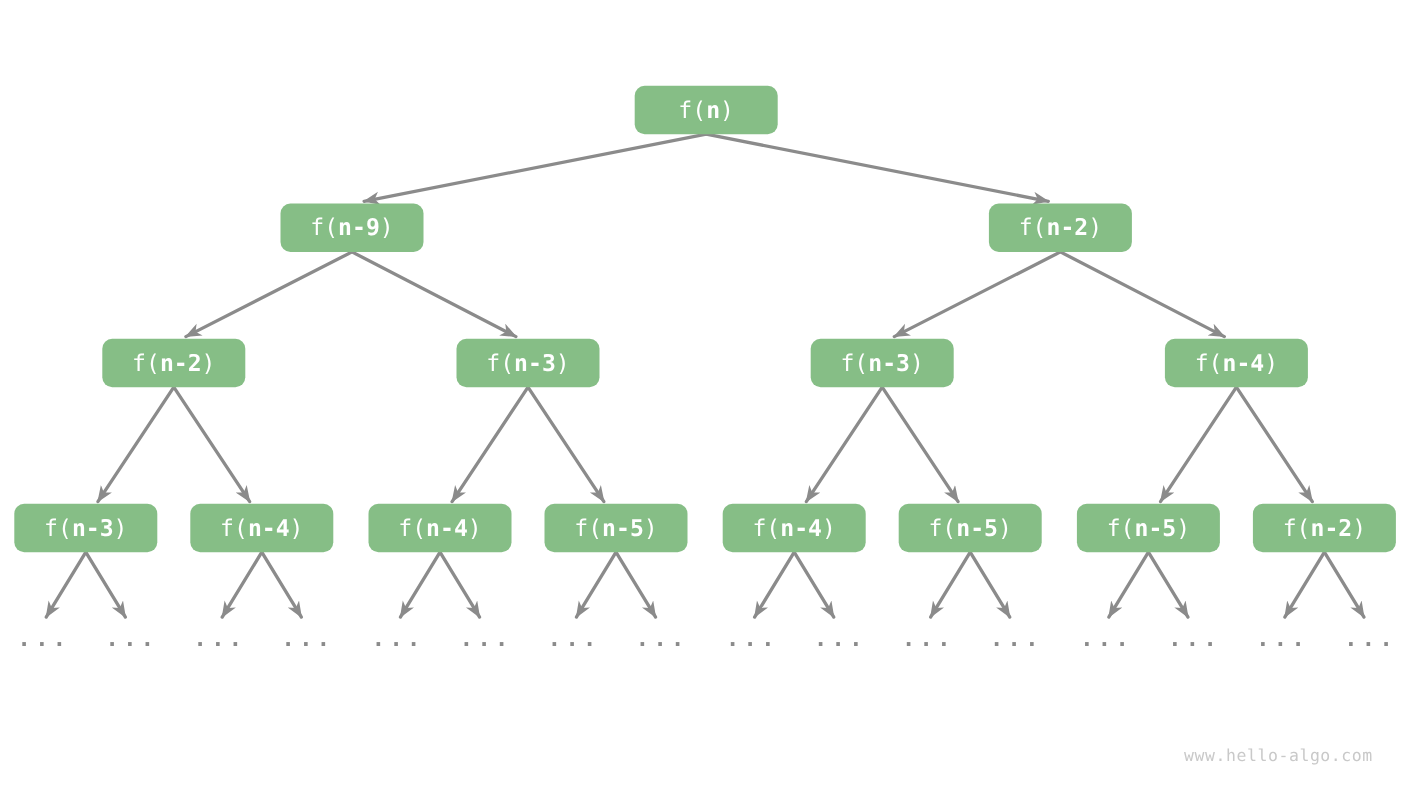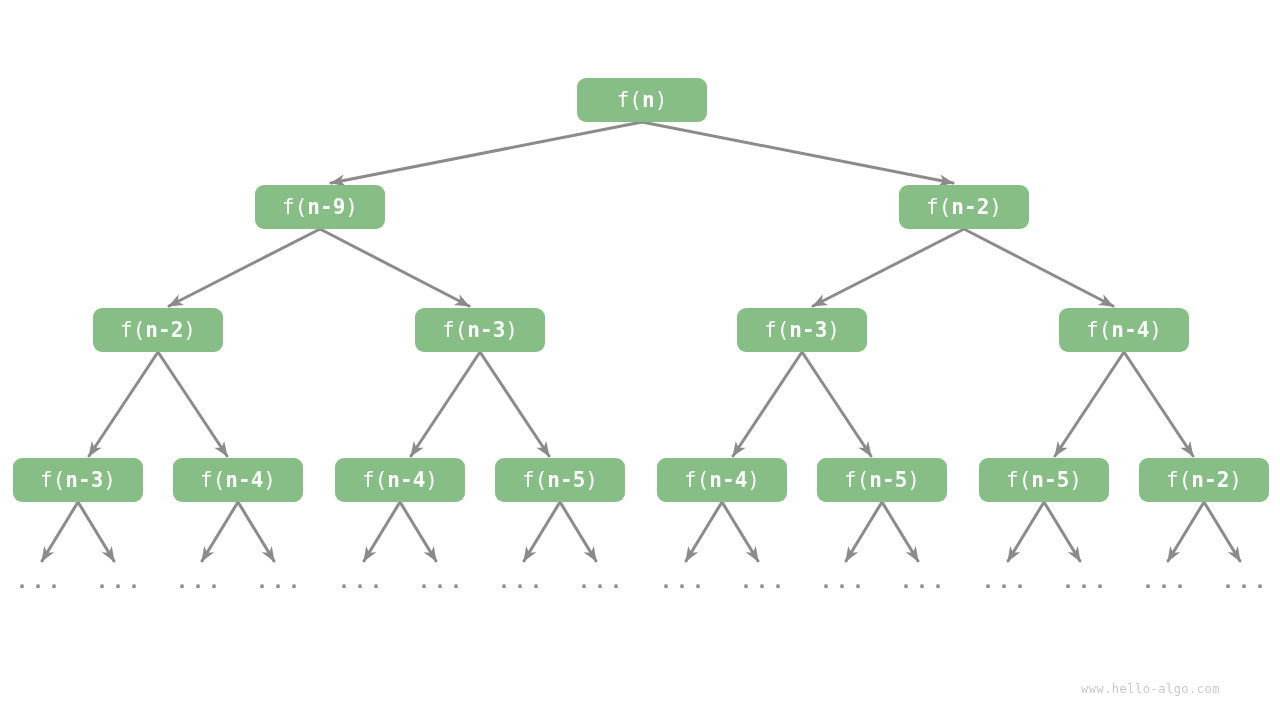--- a/index.html
+++ b/index.html
@@ -51,24 +51,24 @@
     position: absolute;
     transform: translate(-50%, -68%);
     color: var(--ellipsis);
     font-size: 20px;
     font-weight: bold;
     letter-spacing: 4px;
     padding-left: 4px; 
   }
   .watermark {
     position: absolute;
-    right: 60px;
+    right: 32px;
     bottom: 24px;
     color: var(--watermark);
-    font-size: 12px;
+    font-size: 15px;
     letter-spacing: 0.5px;
   }
 </style>
 </head>
 <body>
 
 <div class="stage">
   <svg class="edges-layer" id="edges" viewBox="0 0 1280 720" xmlns="http://www.w3.org/2000/svg">
     <defs>
       <marker id="arrowhead" markerUnits="userSpaceOnUse" markerWidth="16" markerHeight="13" refX="14" refY="6" orient="auto">

